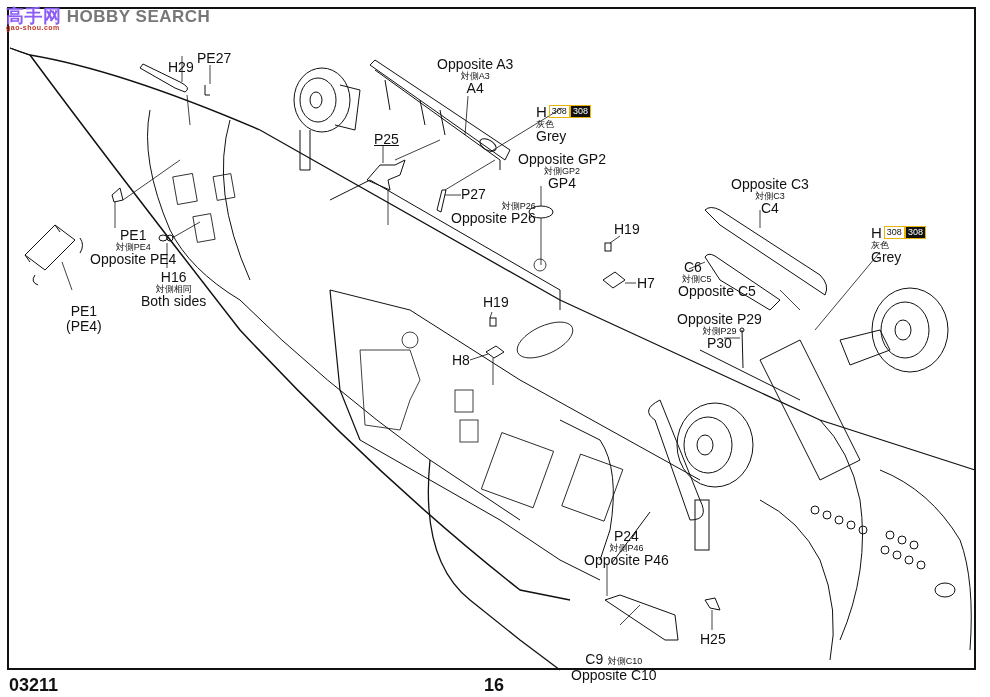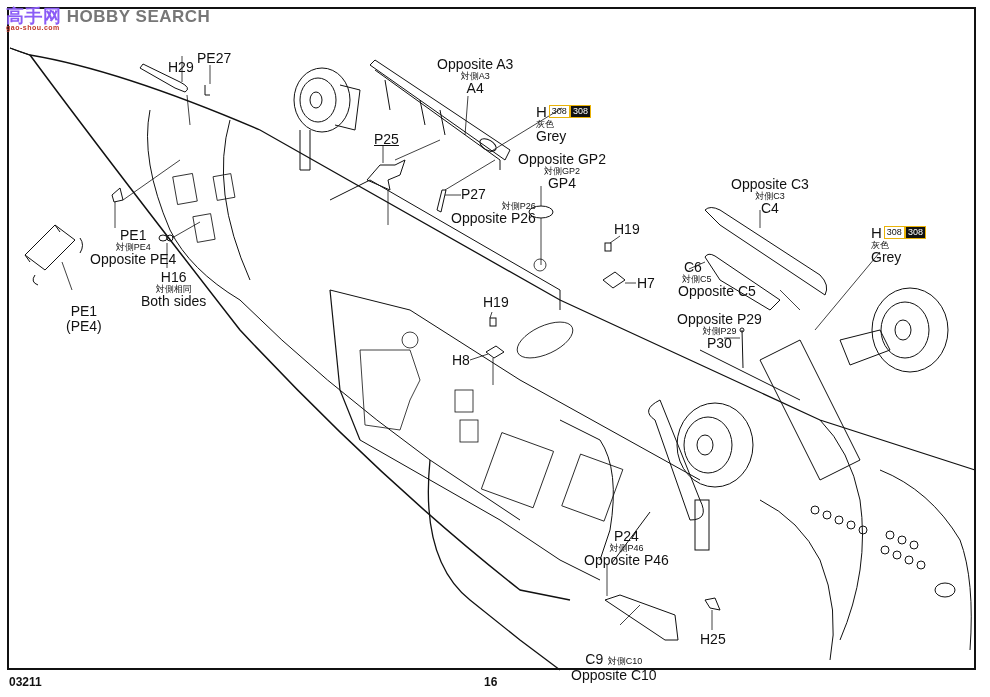--- a/index.html
+++ b/index.html
@@ -7,21 +7,21 @@
   #sheet { position:absolute; left:0; top:0; width:990px; height:697px; }
   .frame { position:absolute; left:7px; top:7px; width:969px; height:663px; border:2px solid #111; border-left-width:2px; box-sizing:border-box; }
   svg.art { position:absolute; left:0; top:0; }
   .lbl { position:absolute; text-align:center; line-height:1.05; white-space:nowrap; }
   .code { font-size:14px; }
   .small { font-size:14px; }
   .tiny { font-size:9px; }
   .pal { display:inline-block; font-size:9px; padding:0 2px; border:1px solid #eab308; line-height:11px; vertical-align:middle; margin-left:2px; }
   .pal.inv { background:#111; color:#fff; margin-left:0; }
   .hcode { font-size:15px; vertical-align:middle; }
-  .footer { position:absolute; font-weight:bold; font-size:12px; }
+  .footer { position:absolute; font-weight:bold; font-size:18px; }
   .wm { position:absolute; left:6px; top:4px; font-size:17px; font-weight:bold; color:#777; letter-spacing:0.5px; }
   .wm .brand { color:#8b5cf6; font-size:18px; }
   .wm .sub { position:absolute; left:0; top:20px; font-size:7px; color:#c0392b; font-weight:bold; }
 </style>
 </head>
 <body>
 
 <div id="sheet">
 
   <div class="frame"></div>

